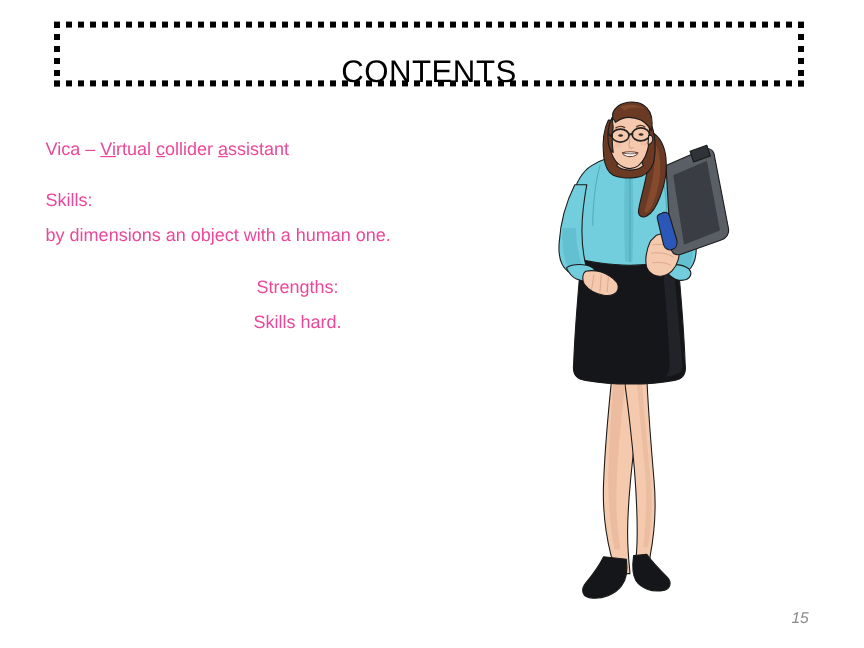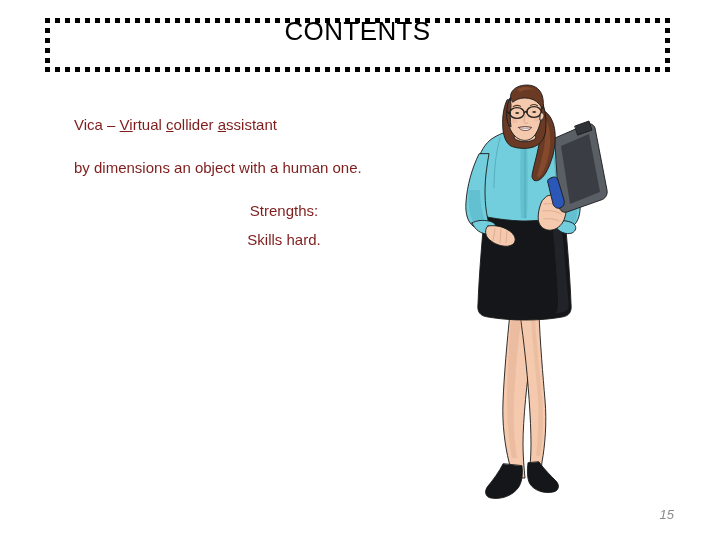--- a/index.html
+++ b/index.html
@@ -43,41 +43,40 @@
       left top,
       left bottom,
       left top,
       right top;
     background-repeat: no-repeat;
   }
   #title-inner {
     position: absolute;
     left: 0; right: 0; top: 0; bottom: 0;
     display: flex;
-    align-items: flex-start;
+    align-items: flex-end;
     justify-content: center;
   }
   #title-text {
     font-size: 26px;
     line-height: 1;
     color: #000000;
     letter-spacing: 0.4px;
     white-space: nowrap;
   }
 
   
   #body-copy {
     position: absolute;
     left: 38px;
     top: 110px;
     width: 420px;
     font-size: 15px;
     line-height: 1;
-    color: #7f1d1d;
-    margin-left: 36px;
+    color: #ec4899;
   }
   .para {
     margin: 0 0 14px 0;
   }
   .para:last-child { margin-bottom: 0; text-align: center; }
   .line {
     display: block;
     height: 29px;
     line-height: 29px;
     white-space: nowrap;
@@ -116,20 +115,21 @@
     </div>
   </div>
 
   <div id="body-copy">
 
     <div class="para">
       <span class="line"><span>Vica – </span><span class="u">Vi</span><span>rtual </span><span class="u">c</span><span>ollider </span><span class="u">a</span><span>ssistant</span></span>
     </div>
 
     <div class="para">
+      <span class="line">Skills:</span>
       <span class="line">by dimensions an object with a human one.</span>
     </div>
 
 
     <div class="para">
       <span class="line">Strengths:</span>
       <span class="line">Skills hard.</span>
     </div>
 
   </div>

